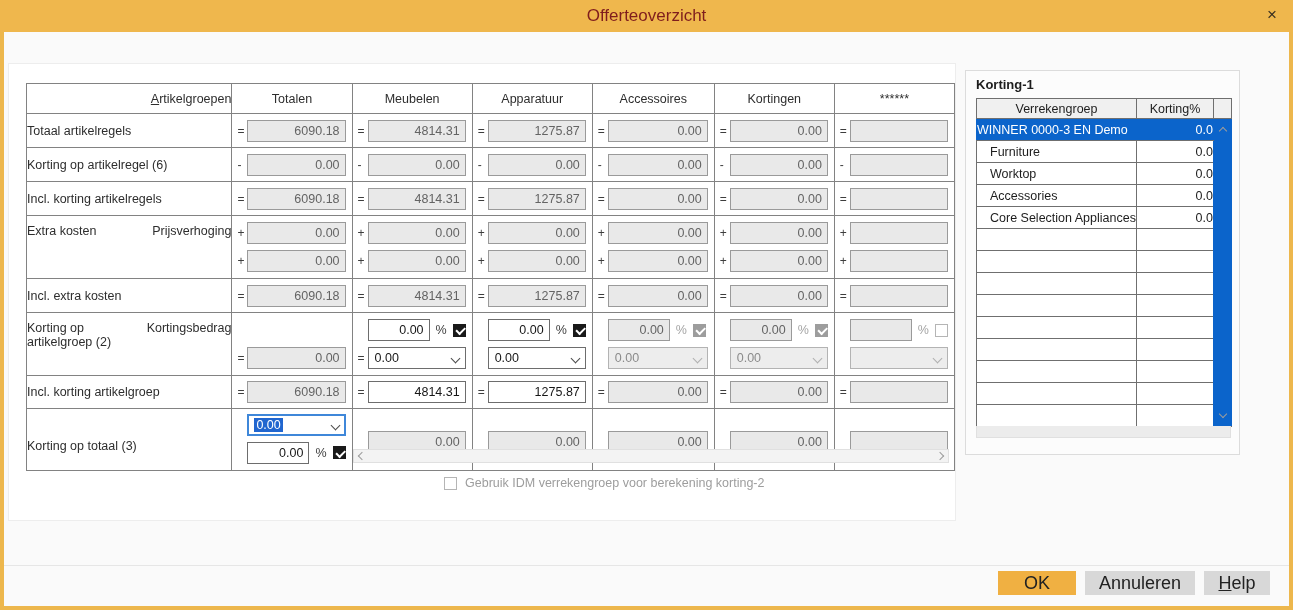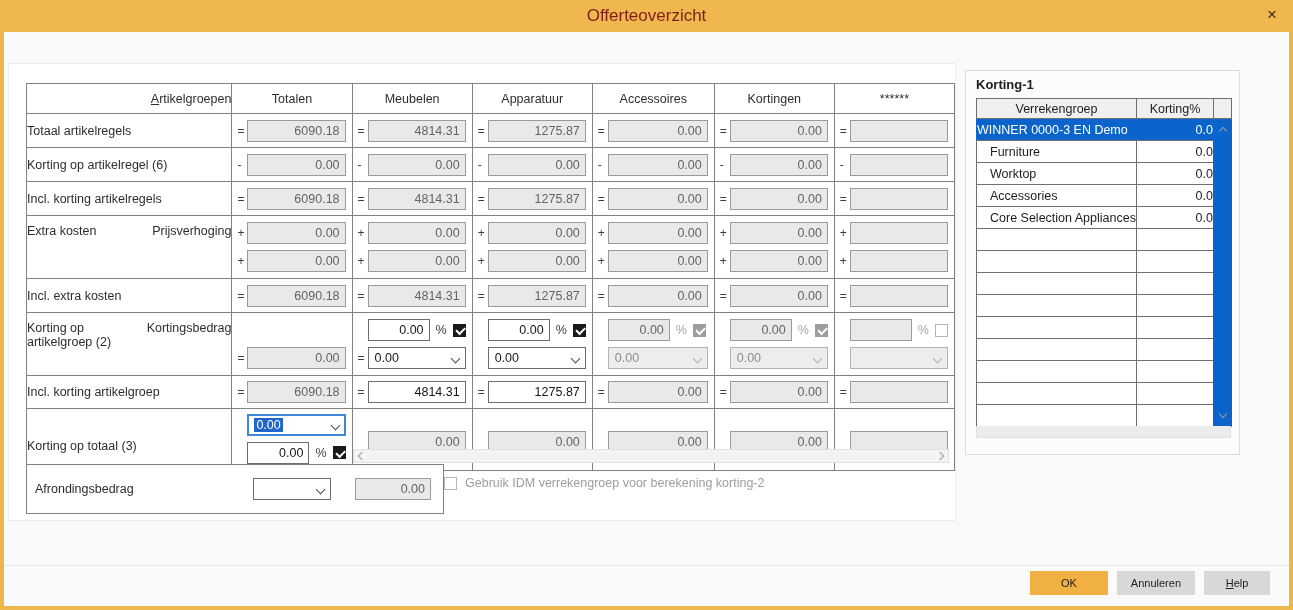--- a/index.html
+++ b/index.html
@@ -107,21 +107,21 @@
   .vtrack { display:flex; flex-direction:column; align-items:center; height:306px; }
   .varrow { height:20px; display:flex; align-items:center; justify-content:center; width:100%; }
   .vspacer { flex:1; }
   .k1hstrip { position:absolute; left:10px; top:355px; width:255px; height:12px; background:#ececec;
               border:1px solid #e0e0e0; border-top:none; }
 
   
   .btnsep { position:absolute; left:4px; right:4px; top:565px; height:1px; background:#e6e6e6; }
   .btnrow { position:absolute; top:571px; right:23px; display:flex; gap:9px; }
   .btn { height:24px; min-width:66px; padding:0 14px; border:none; background:#d8d8d8; color:#222;
-         font-family:"Liberation Sans", sans-serif; font-size:11px; display:flex; align-items:center; justify-content:center; }
+         font-family:"Liberation Sans", sans-serif; font-size:18px; display:flex; align-items:center; justify-content:center; }
   .btn.primary { background:#f0b042; min-width:78px; }
   .btn span { display:block; }
 </style>
 </head>
 <body>
 
 <div class="dialog">
 
   <div class="titlebar">
     <span class="title">Offerteoverzicht</span>
@@ -588,28 +588,20 @@
     <div class="hscroll">
       <span class="harrow">
           <i class="schv left"></i>
         </span>
       <div class="htrack"></div>
       <span class="harrow">
           <i class="schv right"></i>
         </span>
     </div>
 
-    <div class="afbox">
-      <span class="aflabel">Afrondingsbedrag</span>
-      <div class="combo">
-          <span></span>
-          <span class="cwrap"><i class="chv down"></i></span>
-        </div>
-      <span class="field">0.00</span>
-    </div>
 
     <div class="idmline">
       <span class="cb off"></span>
       <span>Gebruik IDM verrekengroep voor berekening korting-2</span>
     </div>
 
   </div>
 
   <div class="k1panel">
     <div class="k1title">Korting-1</div>

